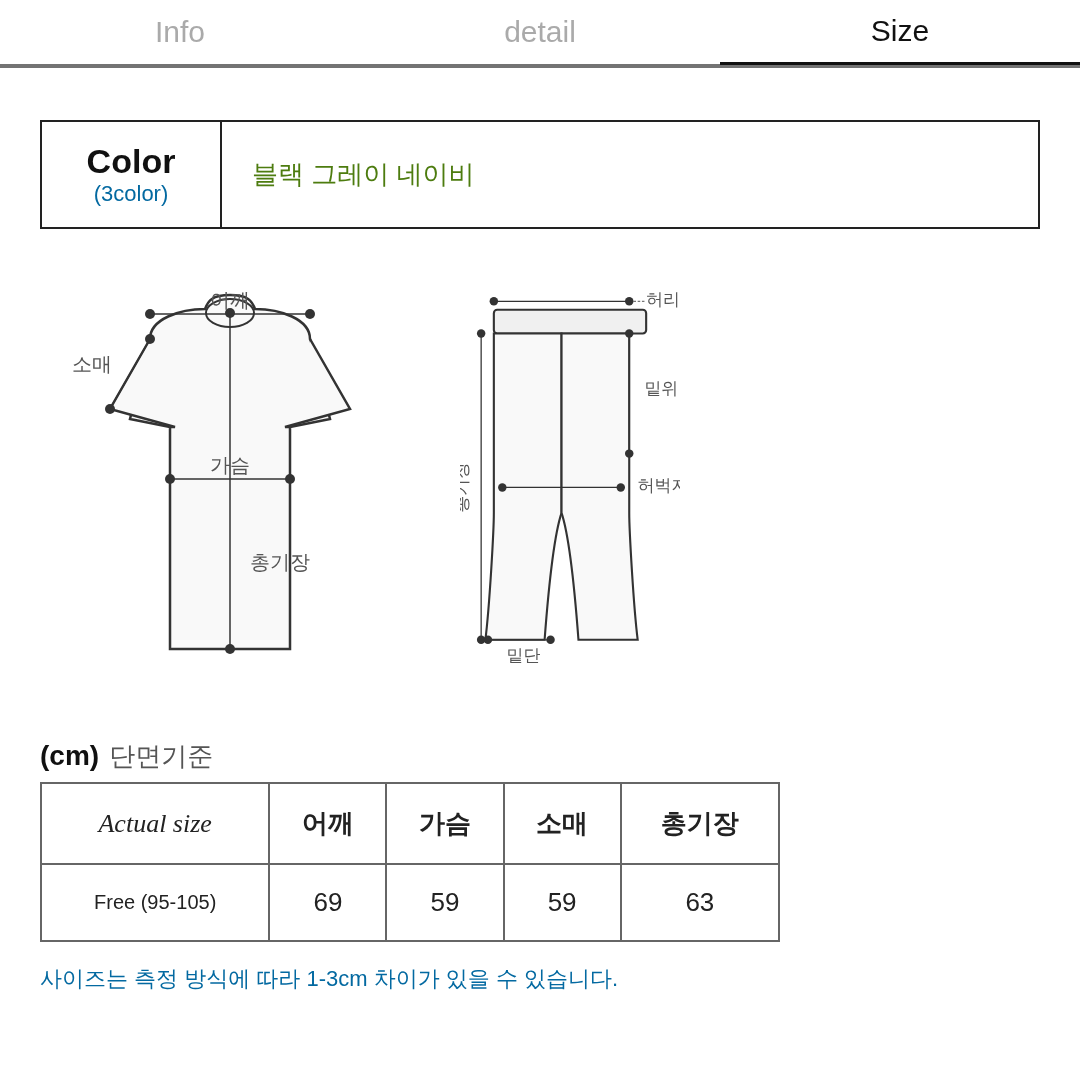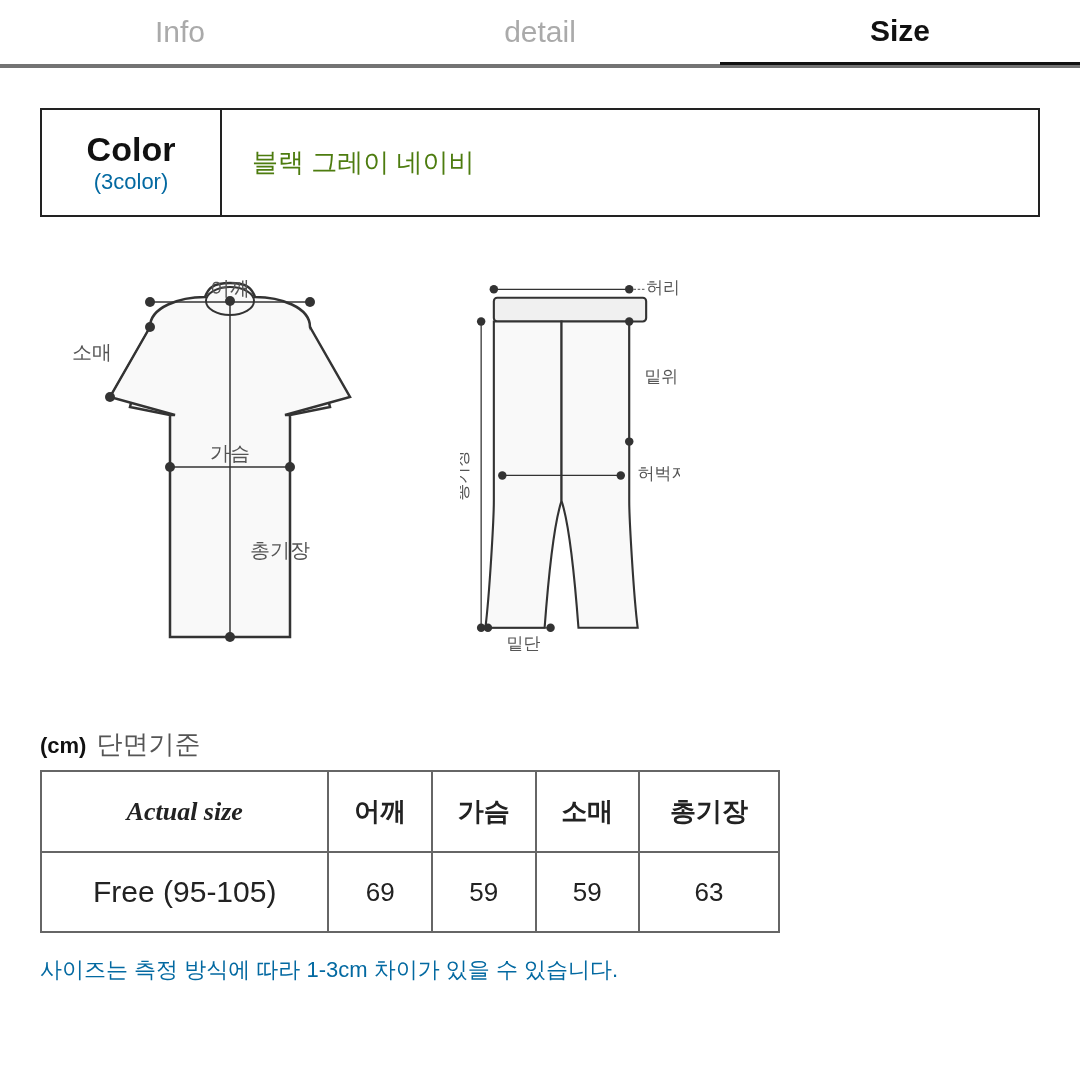--- a/index.html
+++ b/index.html
@@ -25,28 +25,28 @@
       font-size: 30px;
       color: #aaa;
       cursor: pointer;
       height: 100%;
       display: flex;
       align-items: center;
       justify-content: center;
     }
     .tab-item.active {
       color: #111;
-      font-weight: bold;
+      font-weight: normal;
       border-bottom: 3px solid #111;
       margin-bottom: -1px;
     }
 
     
     .content {
-      padding: 0 40px;
+      padding: 12px 40px;
     }
 
     
     .color-section {
       display: flex;
       align-items: stretch;
       border: 2px solid #222;
       margin-top: 40px;
     }
     .color-label-box {
@@ -110,21 +110,21 @@
     }
 
     
     .size-unit {
       margin-top: 30px;
       display: flex;
       align-items: baseline;
       gap: 10px;
     }
     .size-unit-cm {
-      font-size: 22px;
+      font-size: 28px;
       font-weight: bold;
       color: #111;
     }
     .size-unit-note {
       font-size: 26px;
       color: #555;
     }
 
     
     .size-table {
@@ -138,27 +138,27 @@
       text-align: center;
       padding: 22px 10px;
       font-size: 26px;
       color: #222;
     }
     .size-table th {
       background: #fff;
       font-weight: bold;
     }
     .size-table td:first-child {
-      font-size: 30px;
+      font-size: 20px;
       font-weight: normal;
       border-radius: 21px;
     }
     .size-table th:first-child {
       font-style: italic;
-      font-weight: bold;
+      font-weight: normal;
       font-family: Georgia, serif;
       text-align: center;
     }
 
     
     .disclaimer {
       margin-top: 22px;
       font-size: 22px;
       color: #0369a1;
     }

